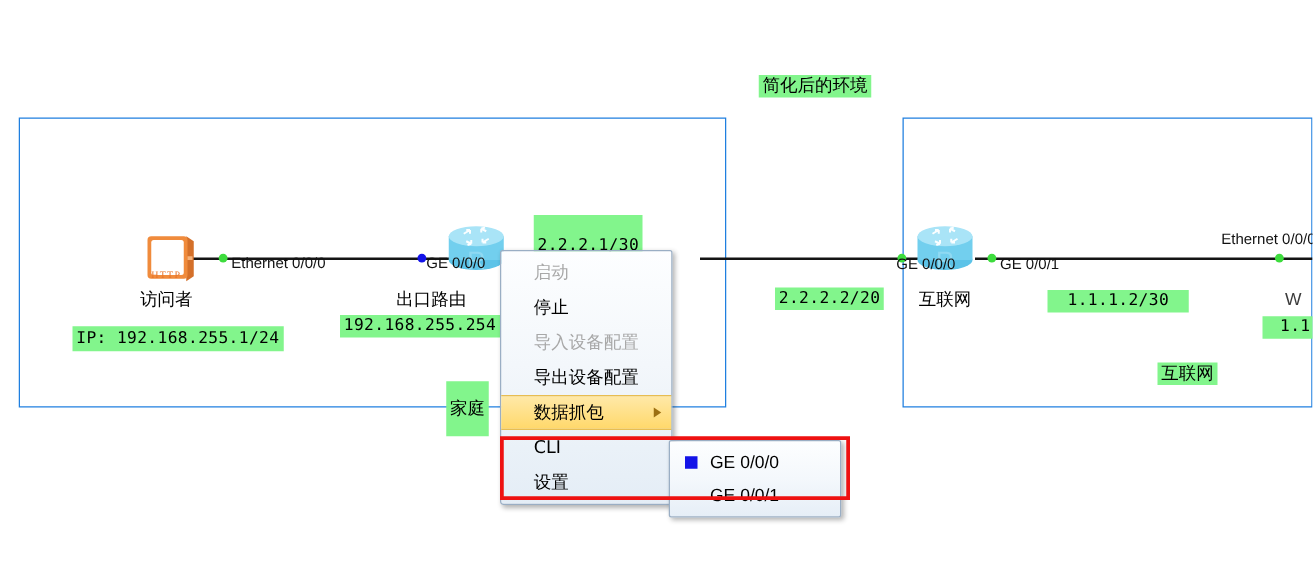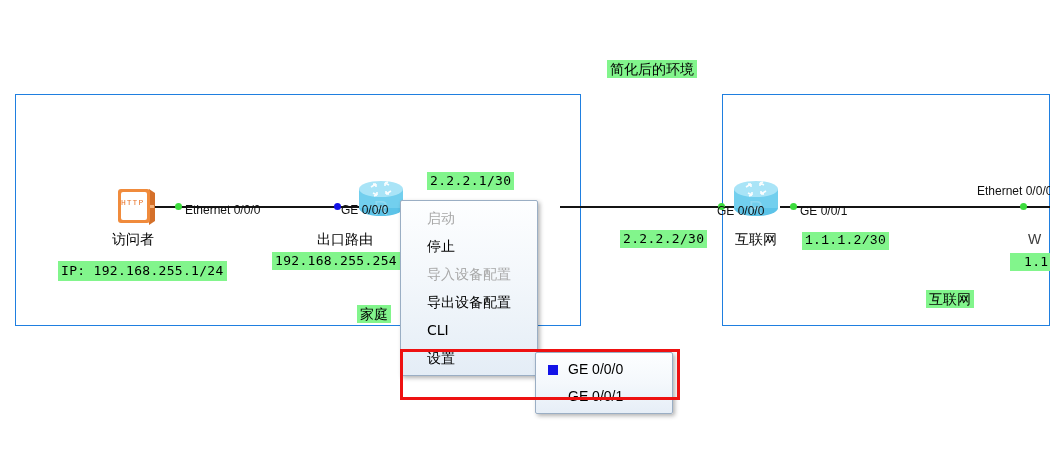--- a/index.html
+++ b/index.html
@@ -200,21 +200,21 @@
   <div class="dot green" style="left:1020px; top:203px;"></div>
 
   <div class="client" style="left:113px; top:185px;">
     <svg width="46" height="42" viewBox="0 0 46 42">
       <polygon points="36,4 42,8 42,36 36,40" fill="#d4702a"></polygon>
       <rect x="5" y="4" width="32" height="34" rx="3" ry="3" fill="#f08b3c"></rect>
       <rect x="8" y="7" width="26" height="28" rx="2" ry="2" fill="#ffffff"></rect>
       <rect x="37" y="20" width="4" height="3" fill="#f6b27a"></rect>
     </svg>
   </div>
-  <div style="position:absolute; left:121px; top:198px; font-family:Liberation Mono, monospace; font-size:8px; color:#e8742a; letter-spacing:1px;">HTTP</div>
+  <div style="position:absolute; left:121px; top:215px; font-family:Liberation Serif, serif; font-size:8px; color:#e8742a; letter-spacing:1px;">HTTP</div>
   <div class="caption" style="left:112px; top:231px;">访问者</div>
 
   <div class="router" style="left:355px; top:178px;">
     <svg width="52" height="42" viewBox="0 0 52 42">
       <ellipse cx="26" cy="30" rx="22" ry="8" fill="#5cc3e8"></ellipse>
       <rect x="4" y="11" width="44" height="19" fill="#72cfee"></rect>
       <ellipse cx="26" cy="11" rx="22" ry="8" fill="#a9e4f7"></ellipse>
       <text x="26" y="37" font-family="Liberation Sans, sans-serif" font-size="20" fill="#8fd9f2" text-anchor="middle">R</text>
       <g stroke="#ffffff" stroke-width="1.6" fill="none" opacity="0.95">
         <path d="M16 9 L21 6 M21 6 L21 9 M21 6 L18 6"></path>
@@ -247,44 +247,48 @@
   <div class="iface" style="left:185px; top:203px;">Ethernet 0/0/0</div>
   <div class="iface" style="left:341px; top:203px;">GE 0/0/0</div>
   <div class="iface" style="left:717px; top:204px;">GE 0/0/0</div>
   <div class="iface" style="left:800px; top:204px;">GE 0/0/1</div>
   <div class="iface" style="left:977px; top:184px;">Ethernet 0/0/0</div>
 
   <div class="hl multi" style="left:58px; top:261px;"><span>IP: 192.168.255.1/24</span><br></div>
 
   <div class="hl" style="left:272px; top:252px; padding:1px 3px;">192.168.255.254</div>
 
-  <div class="hl" style="left:427px; top:172px; padding:1px 3px;">2.2.2.1/30</div>
-
-  <div class="hl" style="left:620px; top:230px; padding:1px 3px;">2.2.2.2/30</div>
-
-  <div class="hl" style="left:802px; top:232px; padding:1px 3px;font-family:Liberation Mono, monospace;">1.1.1.2/30</div>
+  <div class="hl" style="left:427px; top:172px; padding:17px 3px;">2.2.2.1/30</div>
+
+  <div class="hl" style="left:620px; top:230px; padding:1px 3px;">2.2.2.2/20</div>
+
+  <div class="hl" style="left:838px; top:232px; padding:1px 16px;">1.1.1.2/30</div>
 
   <div class="hl" style="left:1010px; top:253px; padding:1px 14px;">1.1.</div>
 
-  <div class="hl cjk" style="left:357px; top:305px; padding:1px 3px;">家庭</div>
+  <div class="hl cjk" style="left:357px; top:305px; padding:14px 3px;">家庭</div>
 
   <div class="hl cjk" style="left:926px; top:290px; padding:1px 3px;">互联网</div>
 
   <div class="ctx-menu" style="left:400px; top:200px; width:138px;">
 
     <div class="ctx-item disabled">启动</div>
 
     <div class="ctx-item">停止</div>
 
     <div class="ctx-item disabled">导入设备配置</div>
 
     <div class="ctx-item">导出设备配置</div>
 
 
 
+    <div class="ctx-item highlight">
+      <span>数据抓包</span>
+      <span class="ctx-arrow"></span>
+    </div>
 
     <div class="ctx-item">CLI</div>
 
     <div class="ctx-item">设置</div>
   </div>
 
   <div class="ctx-submenu" style="left:535px; top:352px; width:138px;">
     <div class="sub-item">
       <span class="sub-marker"></span>
       <span>GE 0/0/0</span>

